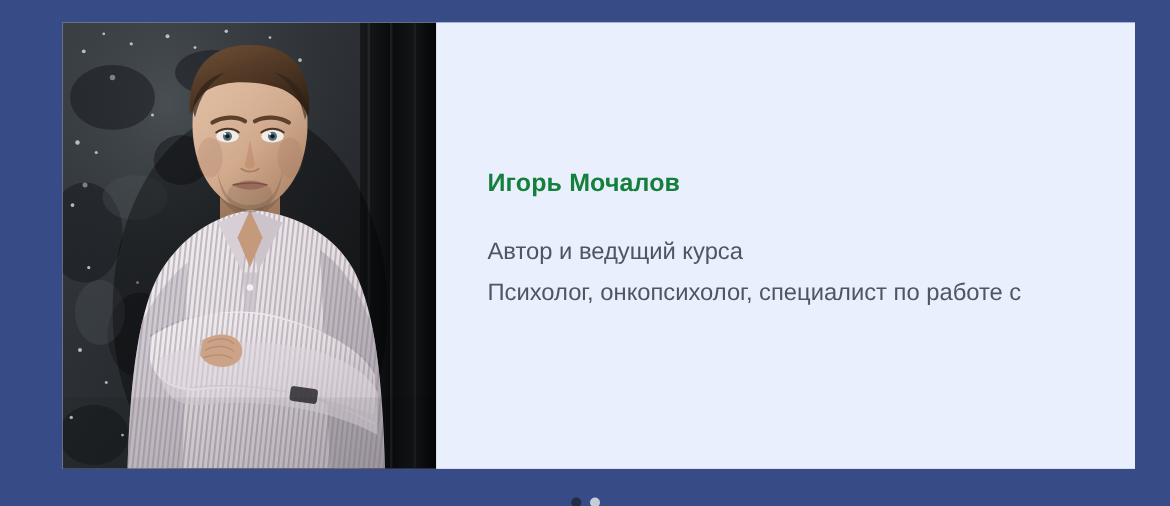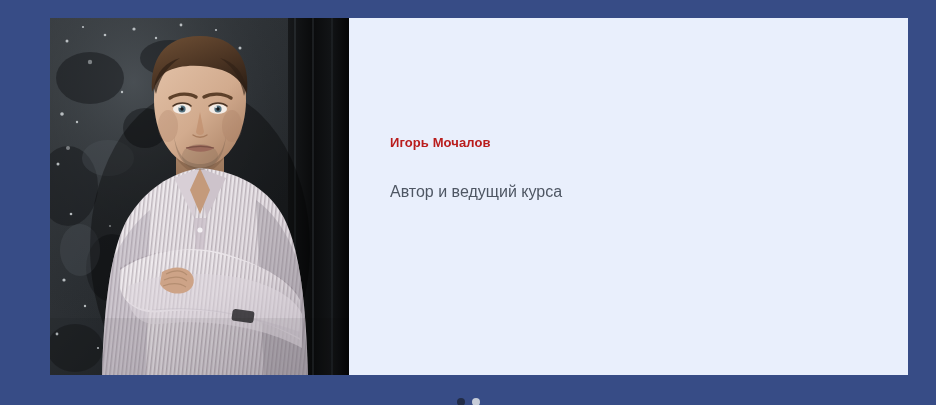--- a/index.html
+++ b/index.html
@@ -54,29 +54,29 @@
   
   .text-pane {
     position: relative;
     flex: 1 1 auto;
     background: #e9effc;
     padding: 118px 40px 0 41px;
     box-sizing: border-box;
   }
   .author-name {
     margin: 0;
-    font-size: 13px;
+    font-size: 20px;
     font-weight: bold;
     letter-spacing: 0.1px;
-    color: #b91c1c;
+    color: #15803d;
     line-height: 1.1;
   }
   .author-bio {
     margin: 28px 0 0 0;
-    font-size: 16px;
+    font-size: 19px;
     font-weight: normal;
     color: #4e5663;
     line-height: 1.72;
   }
   .author-bio .bio-line {
     display: block;
     white-space: nowrap;
   }
 
   
@@ -284,20 +284,21 @@
         <ellipse cx="182" cy="108" rx="10" ry="16" fill="#a87f63" opacity="0.30"></ellipse>
 
         <rect x="0" y="300" width="299" height="57" fill="#000" opacity="0.06"></rect>
       </svg>
     </div>
 
     <div class="text-pane">
       <h2 class="author-name">Игорь Мочалов</h2>
       <div class="author-bio">
         <span class="bio-line">Автор и ведущий курса</span>
+        <span class="bio-line">Психолог, онкопсихолог, специалист по работе с</span>
       </div>
     </div>
 
   </div>
 
   <div class="carousel-dots">
     <span class="dot is-active"></span>
     <span class="dot"></span>
   </div>
 

